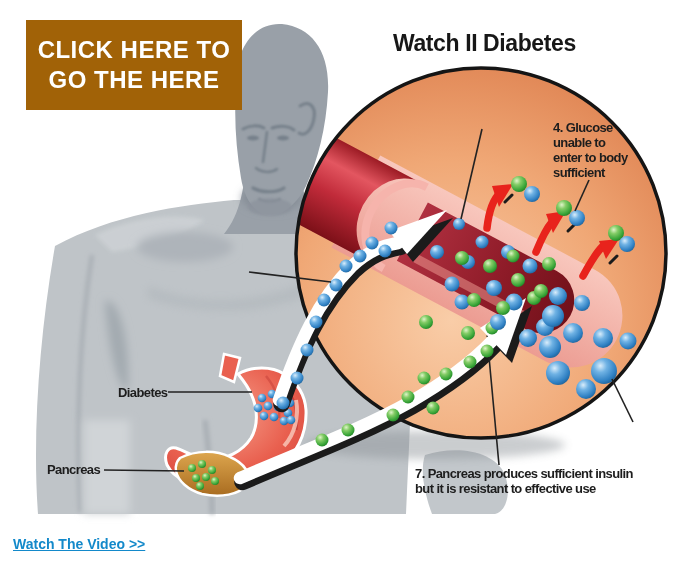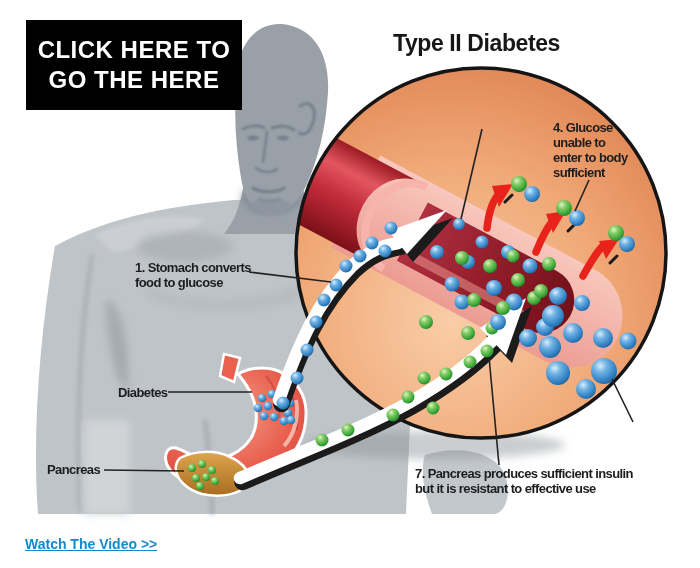--- a/index.html
+++ b/index.html
@@ -1,28 +1,28 @@
 <!DOCTYPE html>
 <html><head>
 <meta charset="utf-8">
 <style>
   html,body{margin:0;padding:0;background:#fff;}
   .stage{position:relative;width:700px;height:568px;background:#fff;overflow:hidden;
          font-family:"Liberation Sans",sans-serif;}
   .stage svg{position:absolute;left:0;top:0;}
-  .cta{position:absolute;left:26px;top:20px;width:216px;height:90px;background:#000000;
+  .cta{position:absolute;left:26px;top:20px;width:216px;height:90px;background:#a16207;
        color:#fff;display:flex;flex-direction:column;justify-content:center;align-items:center;
        font-weight:700;font-size:24px;line-height:30px;letter-spacing:.5px;cursor:pointer;
        text-align:center;}
   .title{position:absolute;left:393px;top:30px;font-size:23px;font-weight:700;
          letter-spacing:-.4px;color:#171717;white-space:nowrap;}
   .lbl{position:absolute;font-size:13px;font-weight:700;line-height:15px;letter-spacing:-.6px;
        color:#1d1d1d;white-space:nowrap;}
   .watch{position:absolute;left:13px;top:536px;font-size:14px;font-weight:700;color:#1389ca;
-         text-decoration:underline;cursor:pointer;white-space:nowrap;margin-left:12px;}
+         text-decoration:underline;cursor:pointer;white-space:nowrap;}
 </style>
 </head>
 <body>
 
 <div class="stage">
 
 <svg width="700" height="568" viewBox="0 0 700 568">
   <defs>
     <radialGradient id="gOr" cx="0.42" cy="0.68" r="0.78">
       <stop offset="0" stop-color="#f9cda8"></stop>
@@ -279,26 +279,22 @@
     <line x1="168" y1="392" x2="252" y2="392"></line>
     <line x1="104" y1="470" x2="184" y2="471"></line>
   </g>
 </svg>
 
 <div class="cta">
   <div>CLICK HERE TO</div>
   <div>GO THE HERE</div>
 </div>
 
-<div class="title">Type II Diabetes</div>
-
-<div class="lbl" style="left:135px;top:260px">
-  <div>1. Stomach converts</div>
-  <div>food to glucose</div>
-</div>
+<div class="title">Watch II Diabetes</div>
+
 <div class="lbl" style="left:415px;top:466px">
   <div>7. Pancreas produces sufficient insulin</div>
   <div>but it is resistant to effective use</div>
 </div>
 <div class="lbl" style="left:553px;top:120px">
   <div>4. Glucose</div>
   <div>unable to</div>
   <div>enter to body</div>
   <div>sufficient</div>
 </div>

